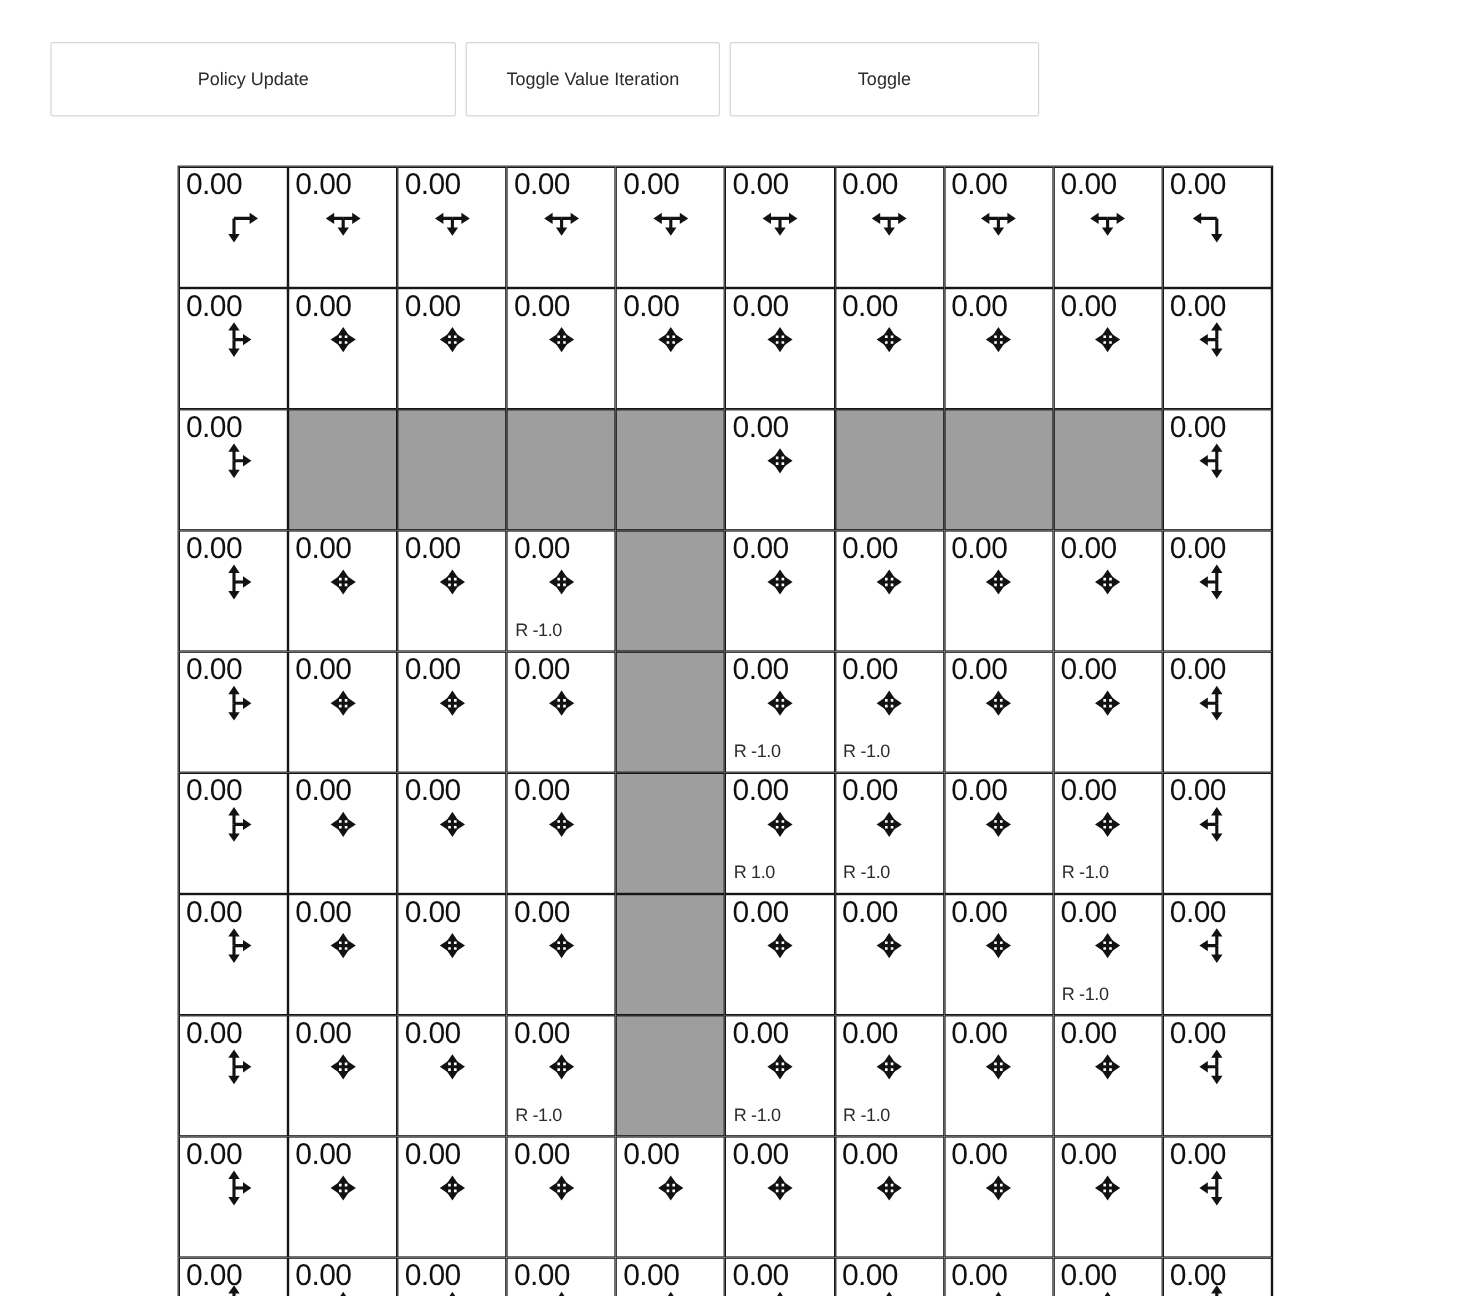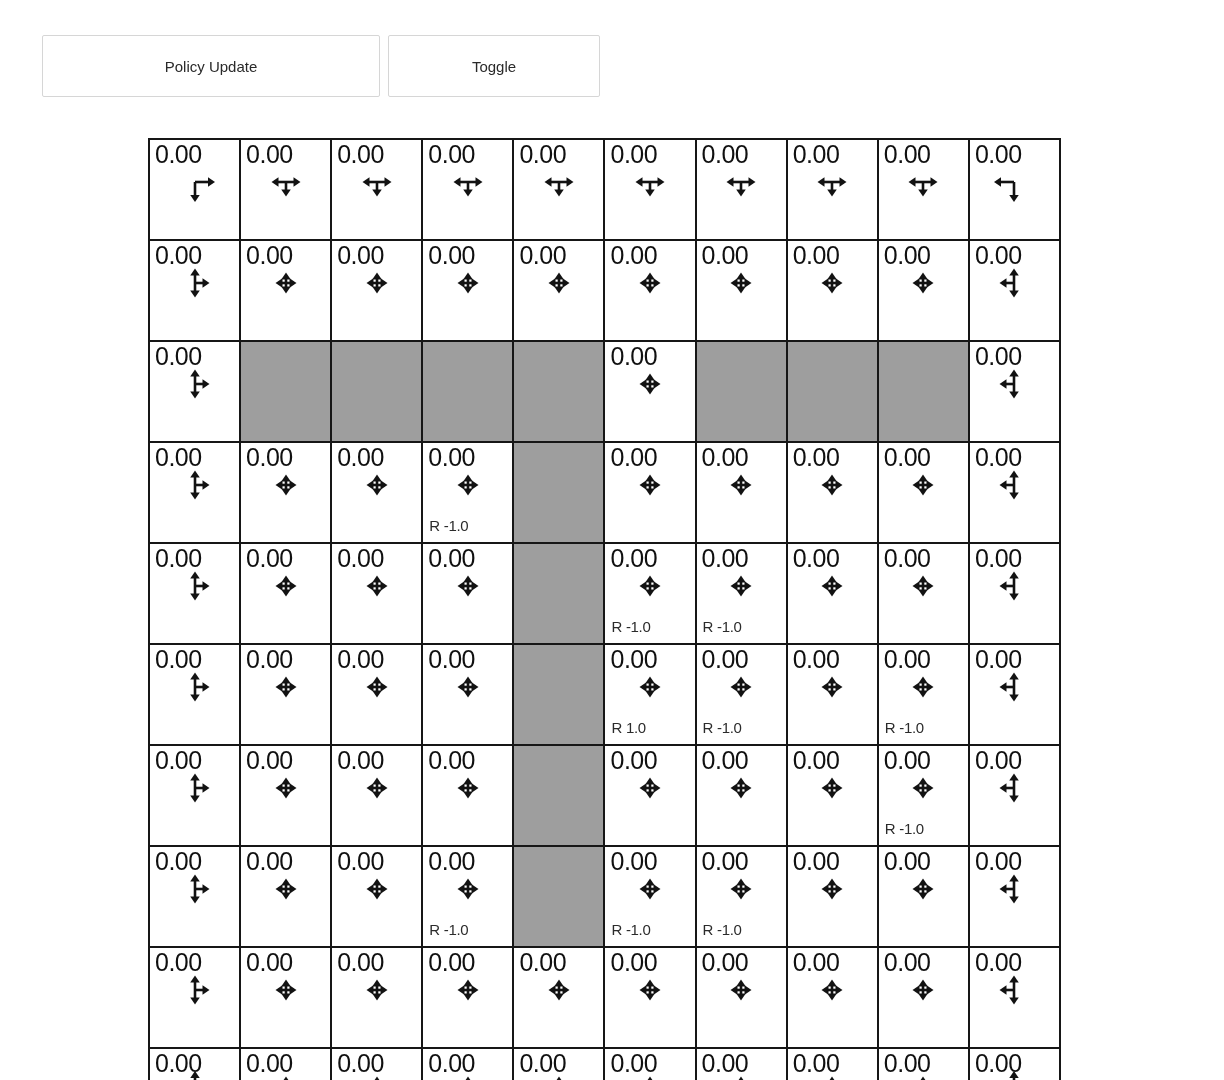--- a/index.html
+++ b/index.html
@@ -69,20 +69,21 @@
     font-size: 15px;
     color: #2b2b2b;
     letter-spacing: -0.3px;
   }
 </style>
 </head>
 <body>
 
 <div class="toolbar">
   <button class="btn">Policy Update</button>
+  <button class="btn">Toggle Value Iteration</button>
   <button class="btn">Toggle</button>
 </div>
 
 <div class="gridworld" style="border-color: rgb(22, 22, 22);">
     <div class="cell" style="border-color: rgb(22, 22, 22); background: rgb(255, 255, 255);">
       <div class="val" style="color: rgb(16, 16, 16);">0.00</div>
       <svg viewBox="-30 -30 60 60" class="arrows">
         <line x1="0" y1="0" x2="0" y2="14.5" stroke="#121212" stroke-width="2.6"></line>
         <polygon points="0,20 -4.75,13 4.75,13" fill="#121212"></polygon>
         <line x1="0" y1="0" x2="14.5" y2="0" stroke="#121212" stroke-width="2.6"></line>

